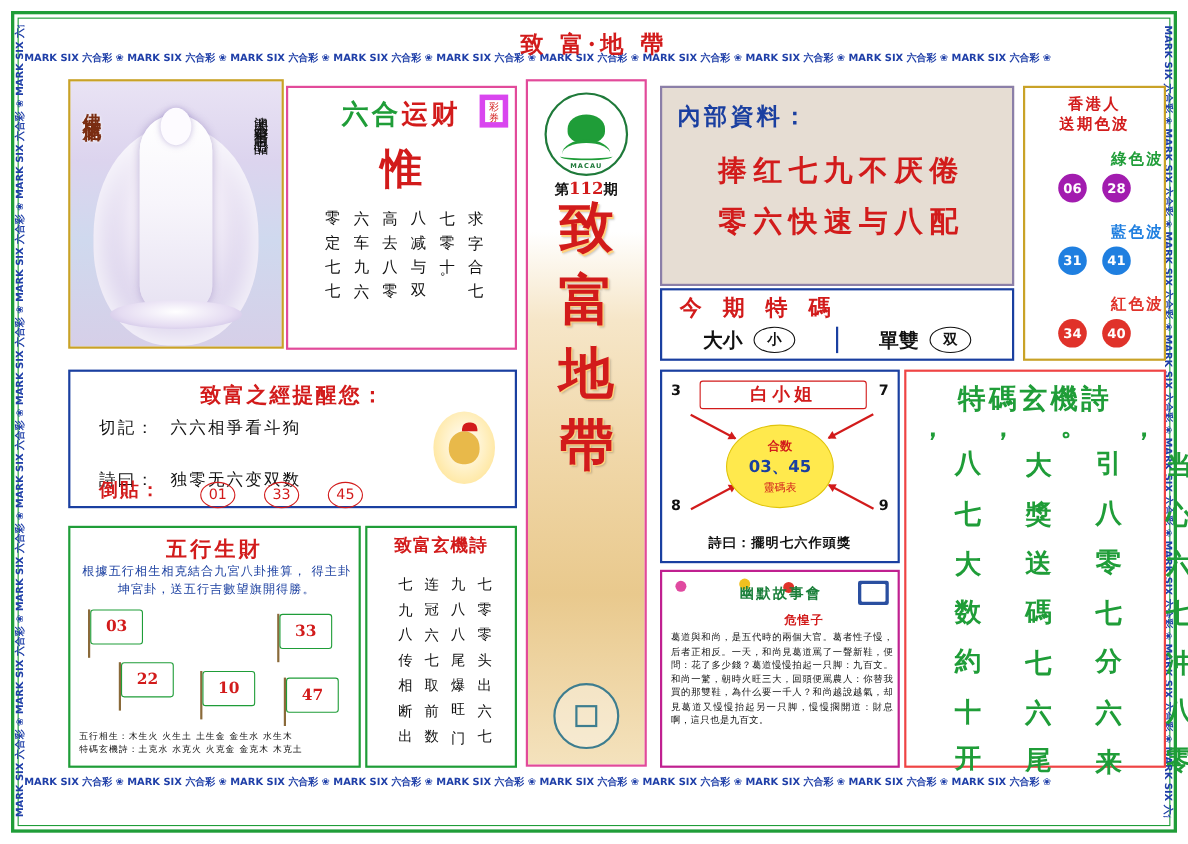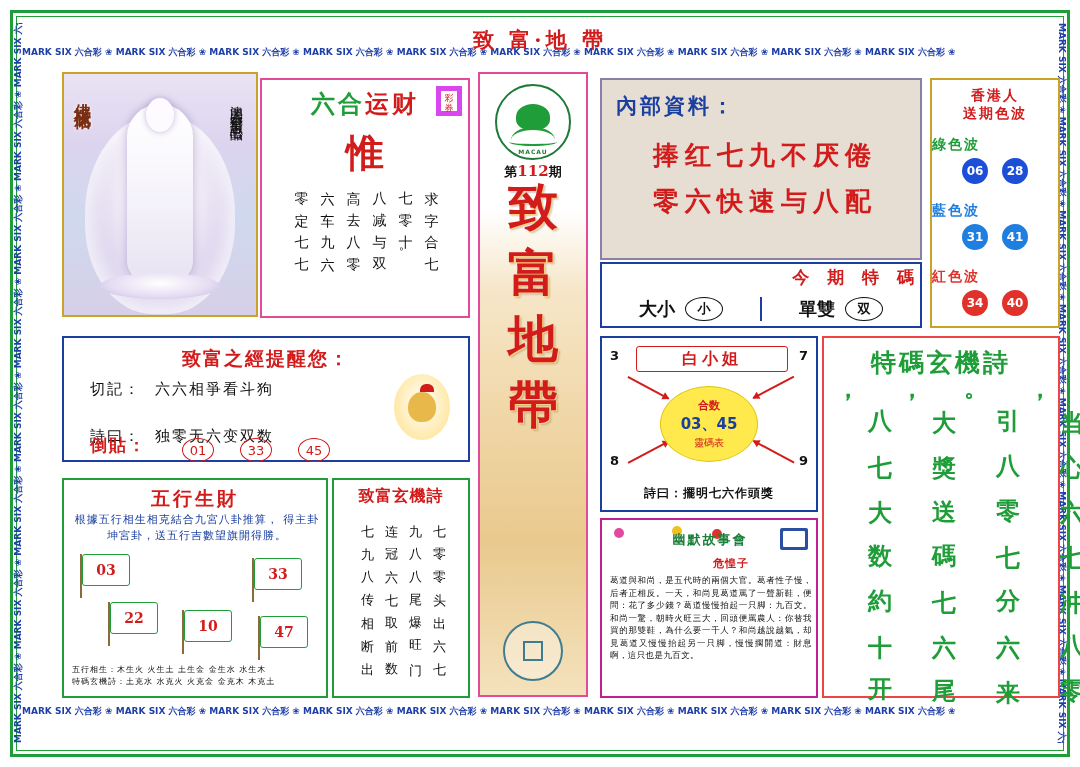--- a/index.html
+++ b/index.html
@@ -200,23 +200,23 @@
   }
   .inner-box .l1{top:58px;}
   .inner-box .l2{top:104px;}
 
   
   .tema{
     left:600px;top:262px;width:322px;height:66px;
     border:2px solid #1a3fa0;
   }
   .tema .hd{
-    position:absolute;left:0;top:2px;width:100%;text-align:right;
-    font-family:"DejaVu Serif","Liberation Serif",serif;
-    font-size:17px;font-weight:bold;color:#d21b1b;letter-spacing:6px;
+    position:absolute;left:16px;top:2px;width:100%;text-align:left;
+    font-family:"DejaVu Serif","Liberation Serif",serif;
+    font-size:20px;font-weight:bold;color:#d21b1b;letter-spacing:6px;
   }
   .tema .row{
     position:absolute;left:0;top:28px;width:100%;height:34px;
     display:flex;align-items:center;
   }
   .tema .cell{
     flex:1;display:flex;align-items:center;justify-content:center;gap:10px;
     font-family:"DejaVu Serif","Liberation Serif",serif;
     font-size:18px;font-weight:bold;color:#111;
   }
@@ -394,32 +394,32 @@
   
   .bo{
     left:930px;top:78px;width:130px;height:250px;
     border:2px solid #c9a227;background:#fff;
   }
   .bo .hd{
     position:absolute;left:0;top:6px;width:100%;text-align:center;
     font-family:"DejaVu Serif","Liberation Serif",serif;
     font-size:14px;font-weight:bold;color:#d21b1b;line-height:18px;letter-spacing:2px;
   }
-  .bo .grp{position:absolute;left:0;width:100%;text-align:left;}
+  .bo .grp{position:absolute;left:0;width:100%;text-align:right;}
   .bo .gl{
     font-family:"DejaVu Serif","Liberation Serif",serif;
     font-size:14px;font-weight:bold;letter-spacing:2px;
   }
   .bo .balls{display:flex;justify-content:center;gap:14px;margin-top:4px;}
   .ball{
     width:26px;height:26px;border-radius:50%;
     color:#fff;font-size:12px;font-weight:bold;
     display:flex;align-items:center;justify-content:center;
   }
-  .ball.green{background:#1d4ed8;}
+  .ball.green{background:#a21caf;}
   .ball.blue{background:#1f7fe0;}
   .ball.red{background:#e0322a;}
 
   
   .tmpoem{
     left:822px;top:336px;width:238px;height:362px;
     border:2px solid #ef4444;
   }
   .tmpoem .hd{
     position:absolute;left:0;top:8px;width:100%;text-align:center;

